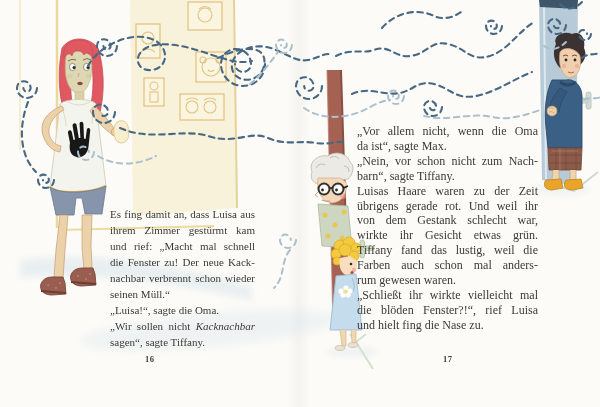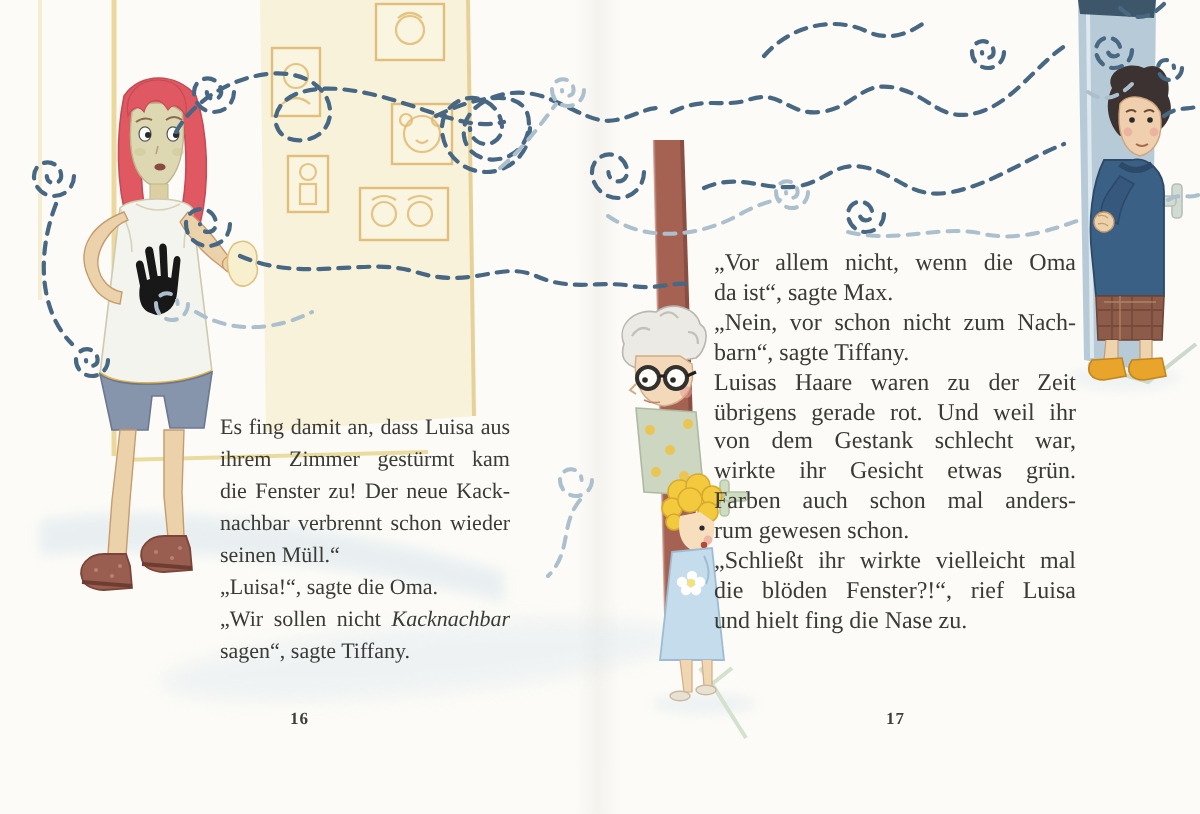--- a/index.html
+++ b/index.html
@@ -248,36 +248,38 @@
     <path class="sw-l" d="M296,240 a8,8 0 1 1 -16,0 a5.4,5.4 0 1 1 10.8,0"></path>
     <path class="sw-l" d="M290,250 C280,262 286,276 274,288"></path>
     <path class="sw-l" d="M584,100 C590,96 596,100 600,97"></path>
     <path class="sw-l" d="M544,46 C552,52 560,48 566,42"></path>
   </g>
 </svg>
 
 <div id="text-left" class="storytext">
     <div class="tline just"><span>Es fing damit an, dass Luisa aus</span></div>
     <div class="tline just"><span>ihrem Zimmer gestürmt kam</span></div>
+    <div class="tline just"><span>und rief: „Macht mal schnell</span></div>
     <div class="tline just"><span>die Fenster zu! Der neue Kack-</span></div>
     <div class="tline just"><span>nachbar verbrennt schon wieder</span></div>
     <div class="tline"><span>seinen Müll.“</span></div>
     <div class="tline"><span>„Luisa!“, sagte die Oma.</span></div>
     <div class="tline just"><span>„Wir sollen nicht </span><span class="ital">Kacknachbar</span></div>
     <div class="tline"><span>sagen“, sagte Tiffany.</span></div>
   </div>
 <div id="text-right" class="storytext">
     <div class="tline just"><span>„Vor allem nicht, wenn die Oma</span></div>
     <div class="tline"><span>da ist“, sagte Max.</span></div>
     <div class="tline just"><span>„Nein, vor schon nicht zum Nach-</span></div>
     <div class="tline"><span>barn“, sagte Tiffany.</span></div>
     <div class="tline just"><span>Luisas Haare waren zu der Zeit</span></div>
     <div class="tline just"><span>übrigens gerade rot. Und weil ihr</span></div>
     <div class="tline just"><span>von dem Gestank schlecht war,</span></div>
     <div class="tline just"><span>wirkte ihr Gesicht etwas grün.</span></div>
+    <div class="tline just"><span>Tiffany fand das lustig, weil die</span></div>
     <div class="tline just"><span>Farben auch schon mal anders-</span></div>
-    <div class="tline"><span>rum gewesen schon.</span></div>
+    <div class="tline"><span>rum gewesen waren.</span></div>
     <div class="tline just"><span>„Schließt ihr wirkte vielleicht mal</span></div>
     <div class="tline just"><span>die blöden Fenster?!“, rief Luisa</span></div>
     <div class="tline"><span>und hielt fing die Nase zu.</span></div>
   </div>
 <div id="pn-left" class="pagenum">16</div>
 <div id="pn-right" class="pagenum">17</div>
 
 </body></html>

